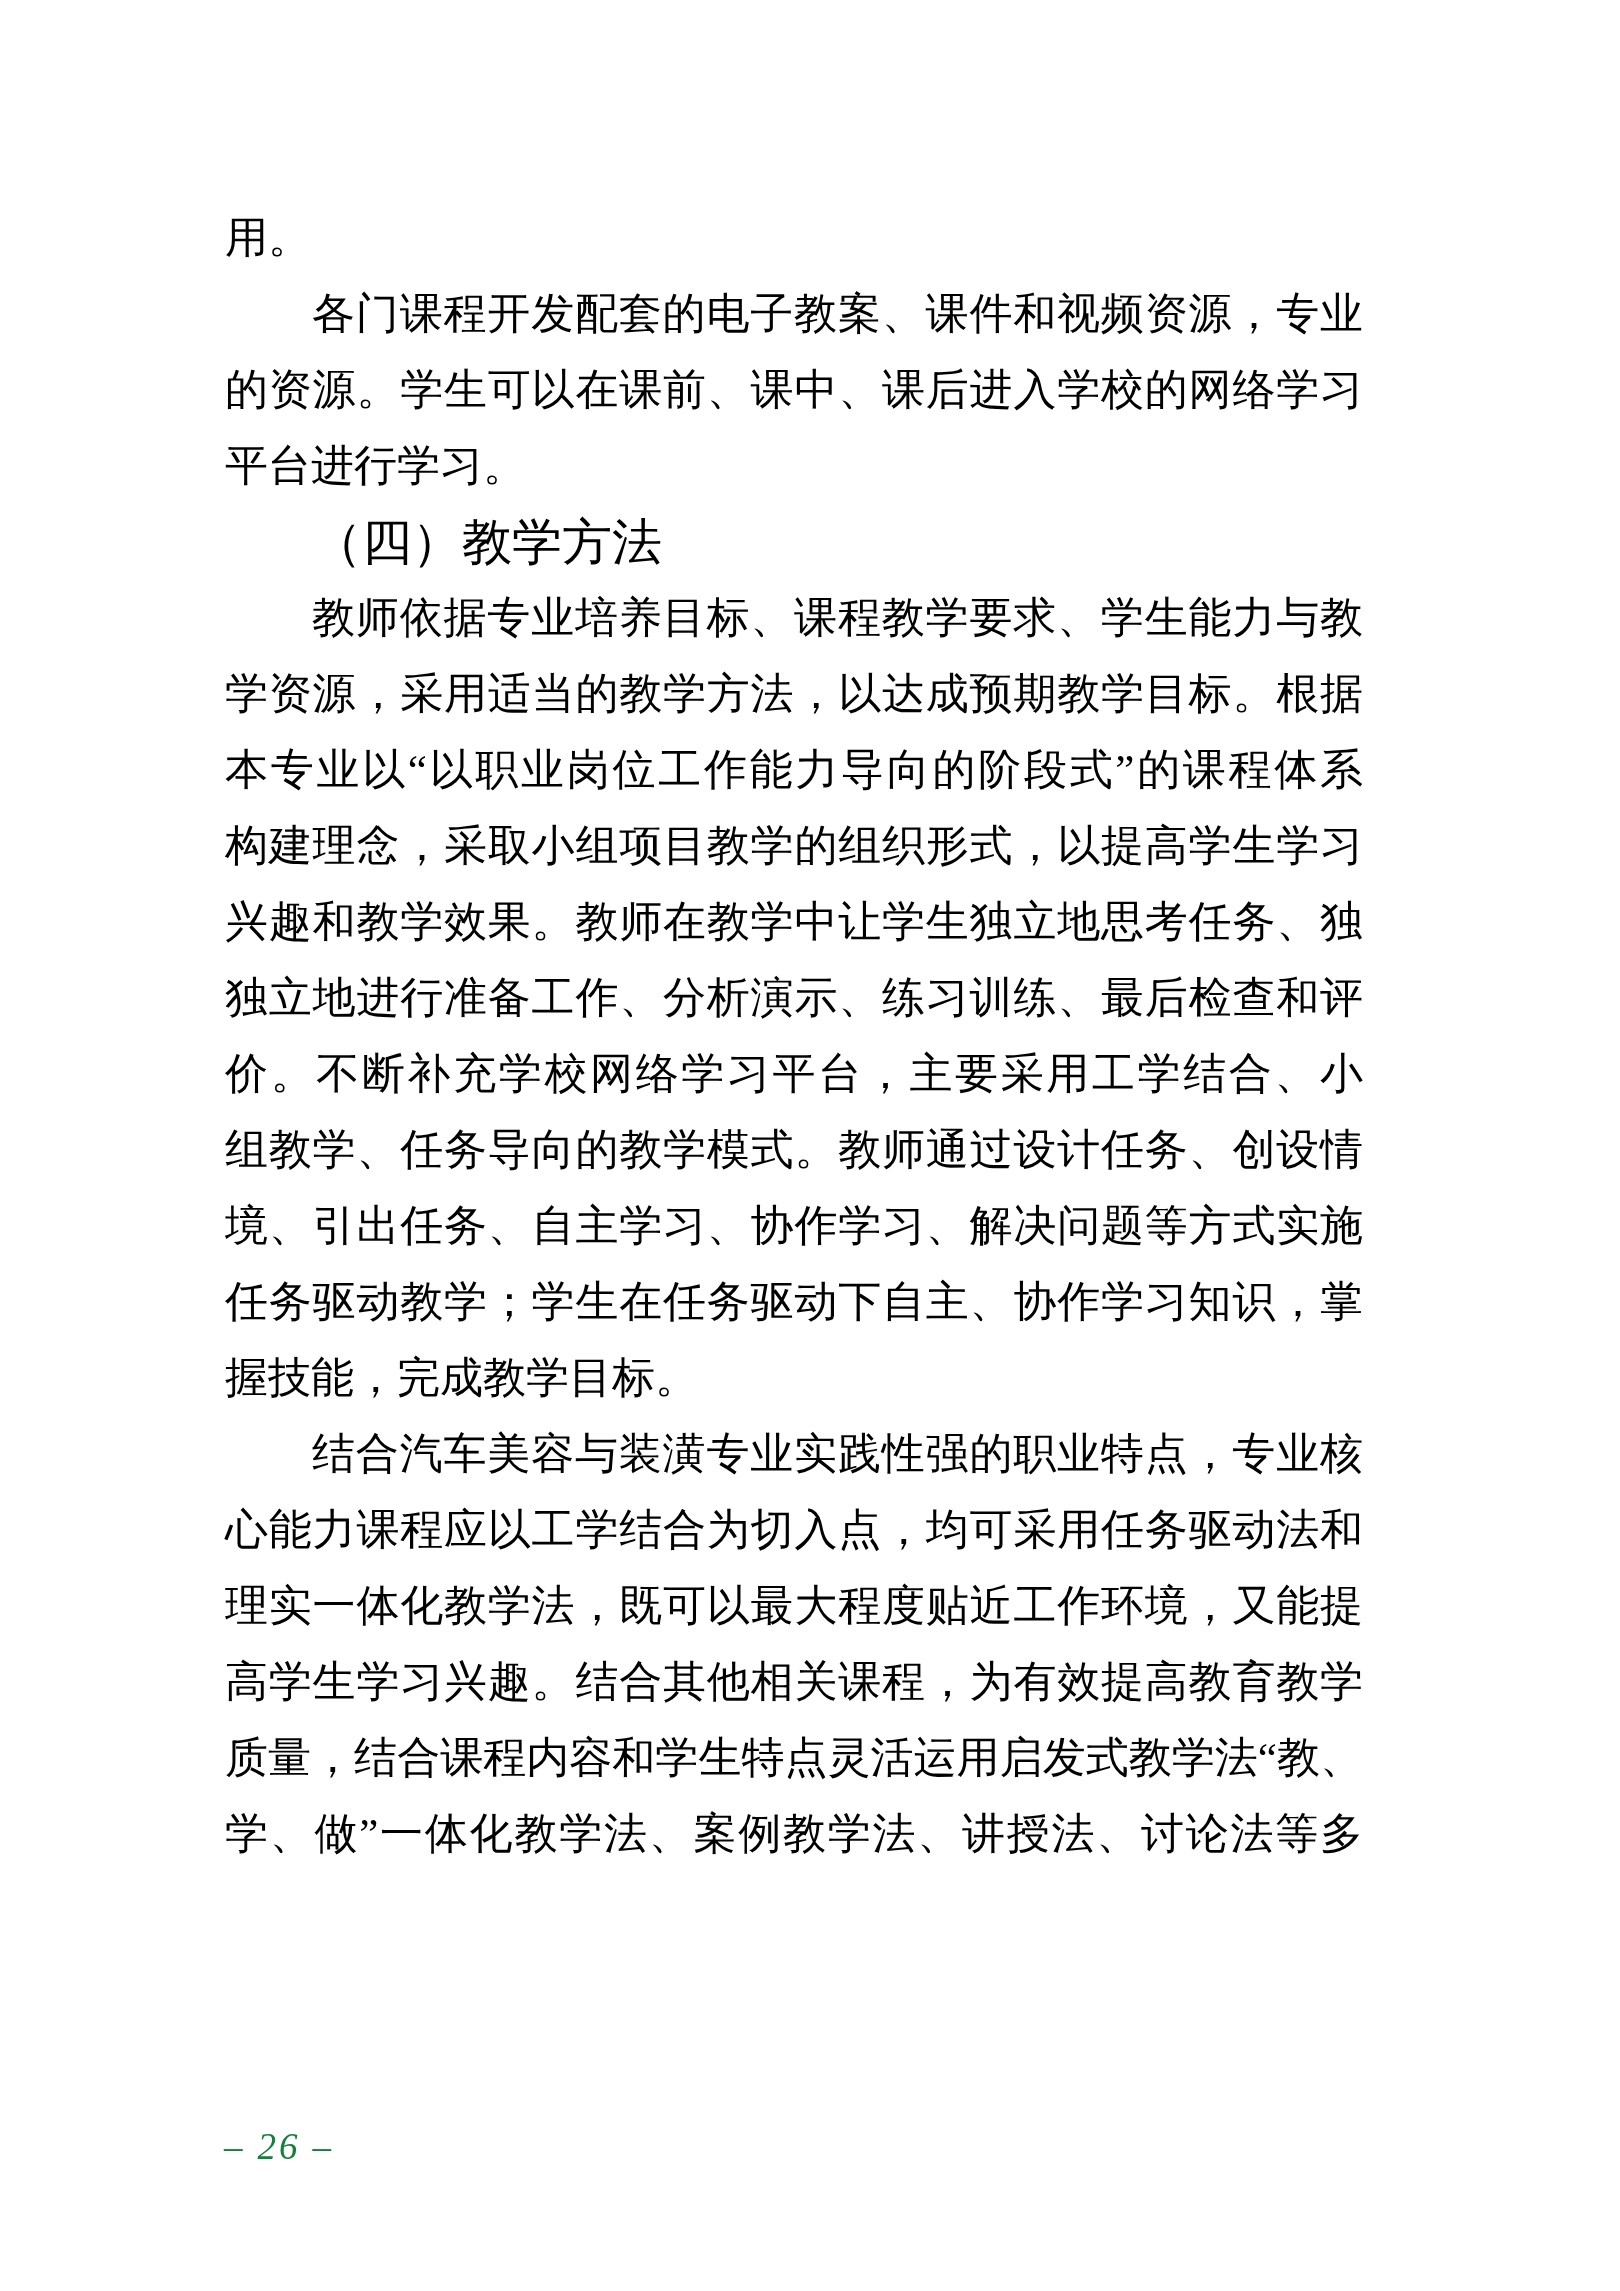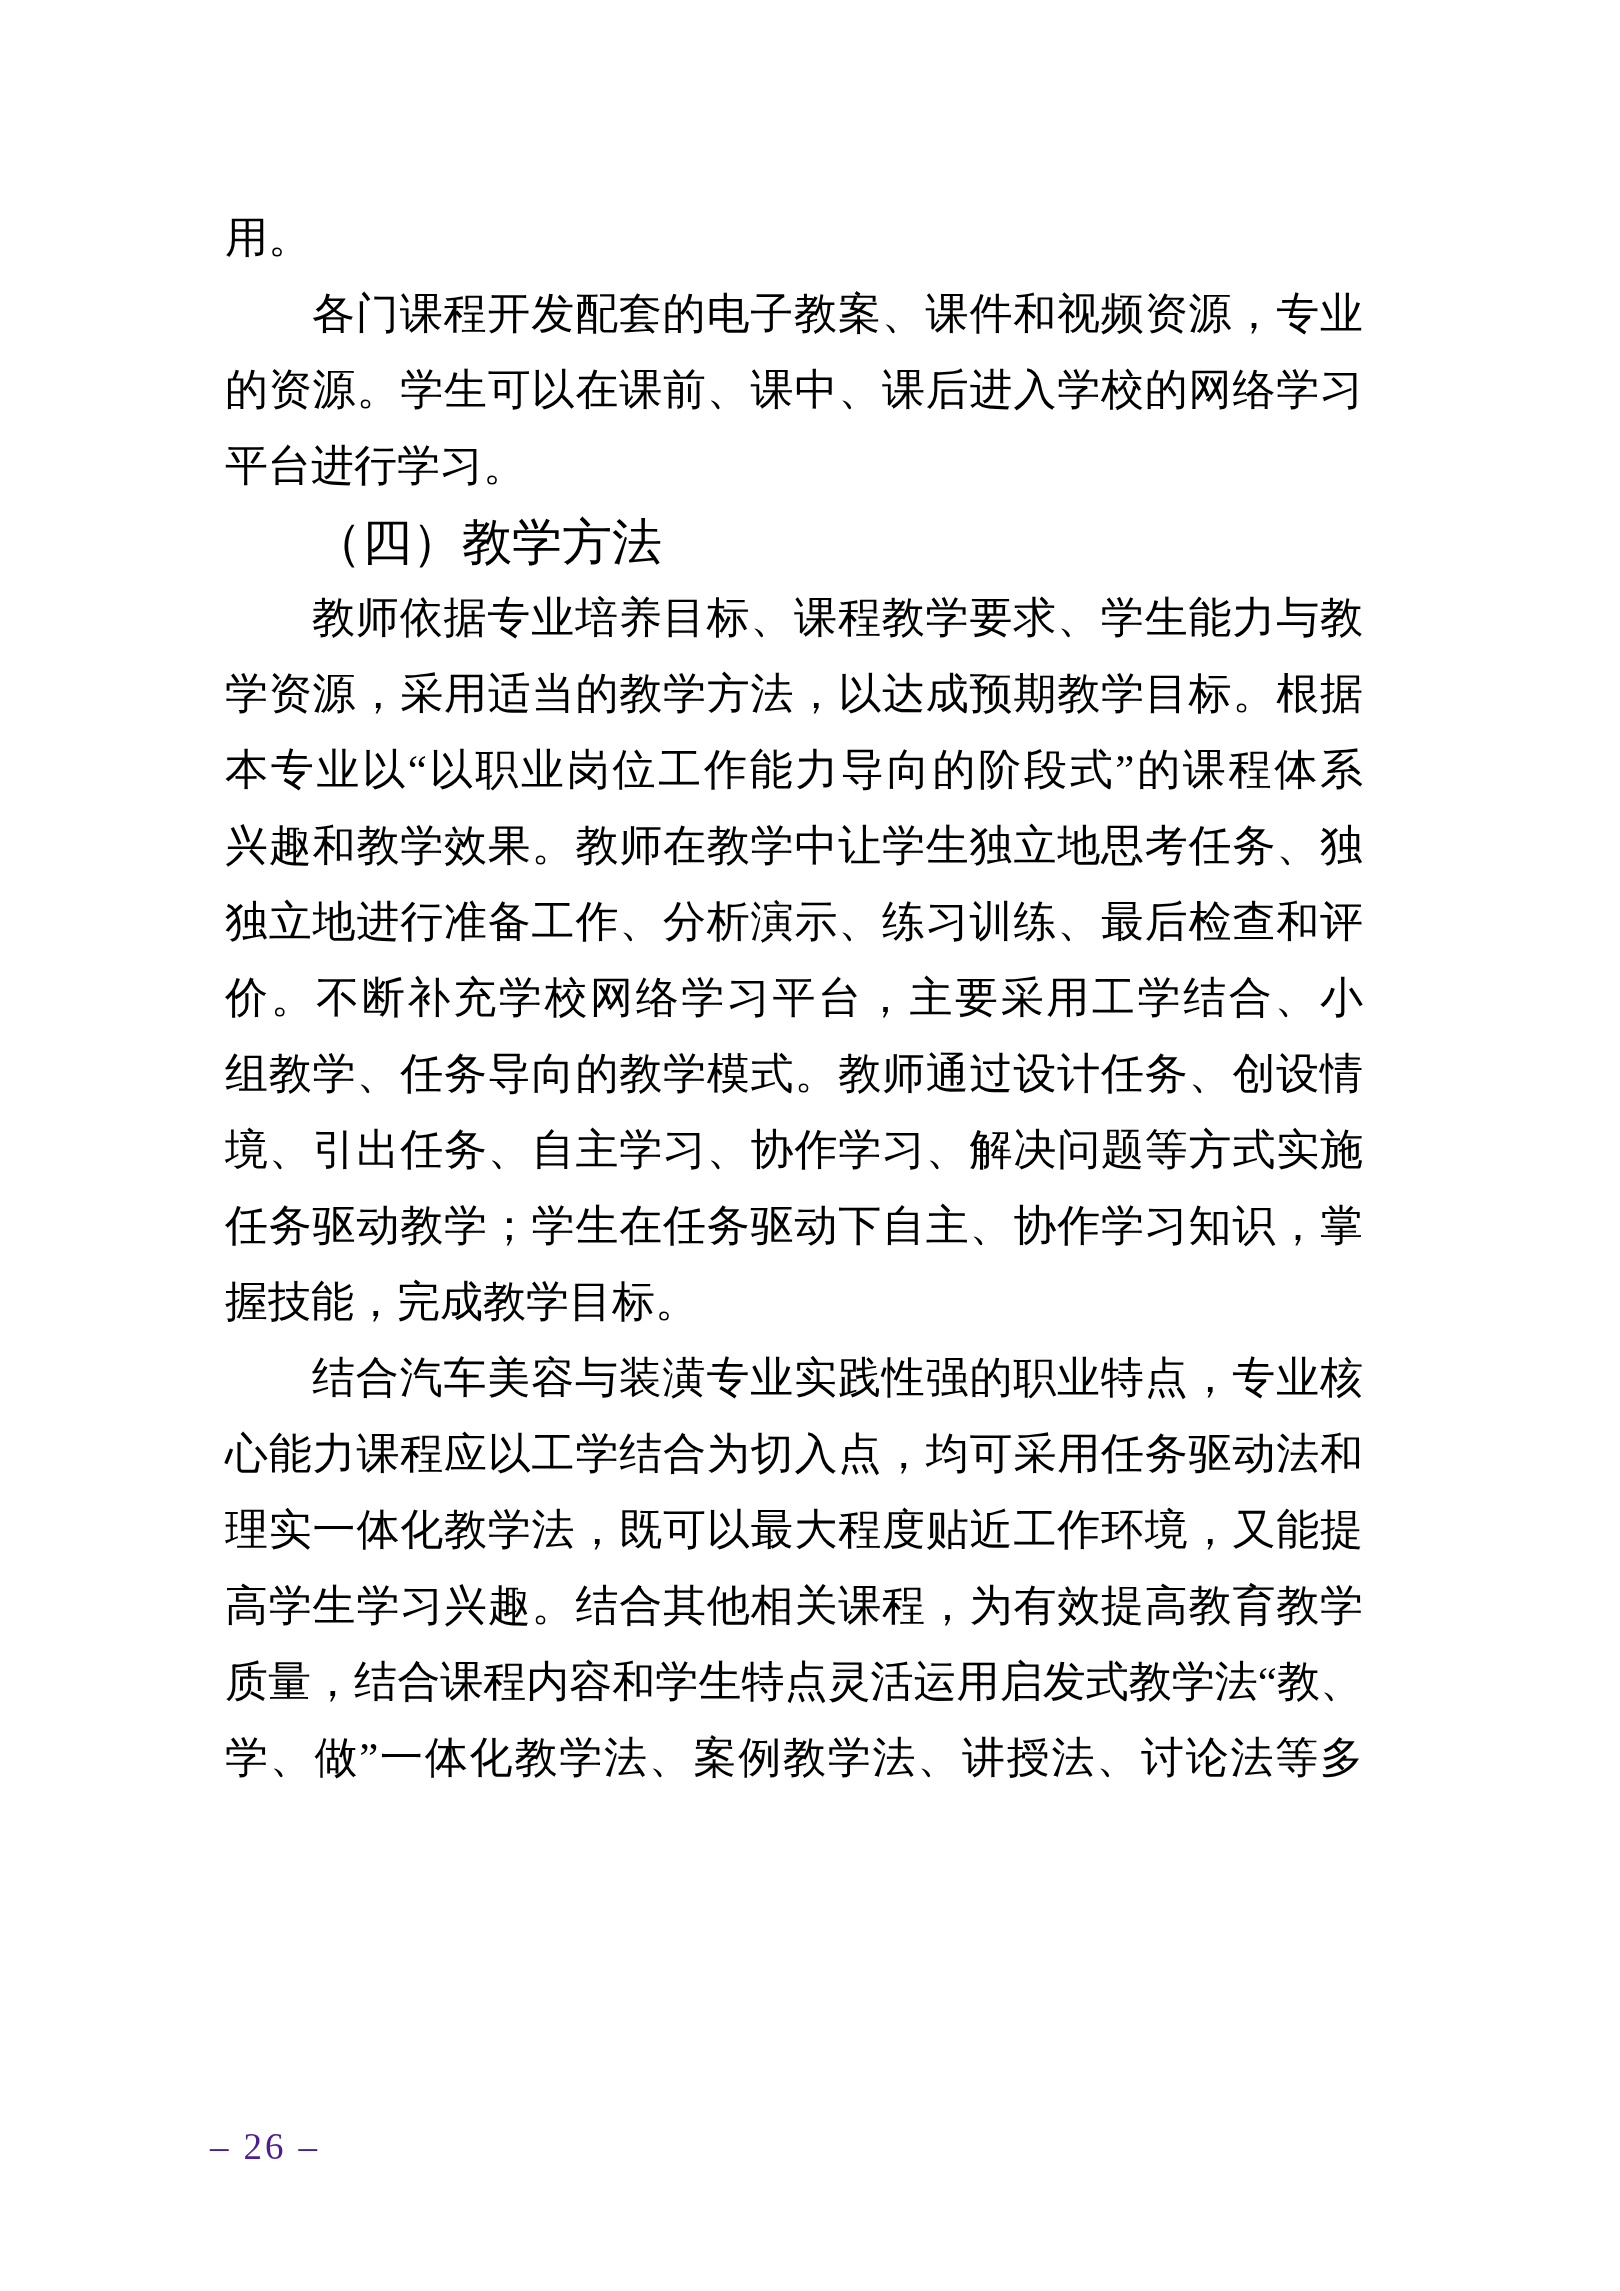--- a/index.html
+++ b/index.html
@@ -41,41 +41,43 @@
   }
   .line.indent {
     text-indent: 87px;
   }
   .line.heading {
     font-weight: 400;
     font-size: 50px;
   }
   .page-number {
     position: absolute;
-    left: 210px;
+    left: 224px;
     top: 2125px;
     font-size: 37px;
     line-height: 43px;
-    color: #4c1d95;
+    color: #15803d;
     letter-spacing: 2.9px;
+    font-style: italic;
   }
 </style>
 </head>
 <body>
 
 <div class="page">
   <div class="document-body">
       <div class="line">用。</div>
       <div class="line indent fill">各门课程开发配套的电子教案、课件和视频资源，专业</div>
       <div class="line fill">的资源。学生可以在课前、课中、课后进入学校的网络学习</div>
       <div class="line">平台进行学习。</div>
       <div class="line heading indent">（四）教学方法</div>
       <div class="line indent fill">教师依据专业培养目标、课程教学要求、学生能力与教</div>
       <div class="line fill">学资源，采用适当的教学方法，以达成预期教学目标。根据</div>
       <div class="line fill">本专业以“以职业岗位工作能力导向的阶段式”的课程体系</div>
+      <div class="line fill">构建理念，采取小组项目教学的组织形式，以提高学生学习</div>
       <div class="line fill">兴趣和教学效果。教师在教学中让学生独立地思考任务、独</div>
       <div class="line fill">独立地进行准备工作、分析演示、练习训练、最后检查和评</div>
       <div class="line fill">价。不断补充学校网络学习平台，主要采用工学结合、小</div>
       <div class="line fill">组教学、任务导向的教学模式。教师通过设计任务、创设情</div>
       <div class="line fill">境、引出任务、自主学习、协作学习、解决问题等方式实施</div>
       <div class="line fill">任务驱动教学；学生在任务驱动下自主、协作学习知识，掌</div>
       <div class="line">握技能，完成教学目标。</div>
       <div class="line indent fill">结合汽车美容与装潢专业实践性强的职业特点，专业核</div>
       <div class="line fill">心能力课程应以工学结合为切入点，均可采用任务驱动法和</div>
       <div class="line fill">理实一体化教学法，既可以最大程度贴近工作环境，又能提</div>

